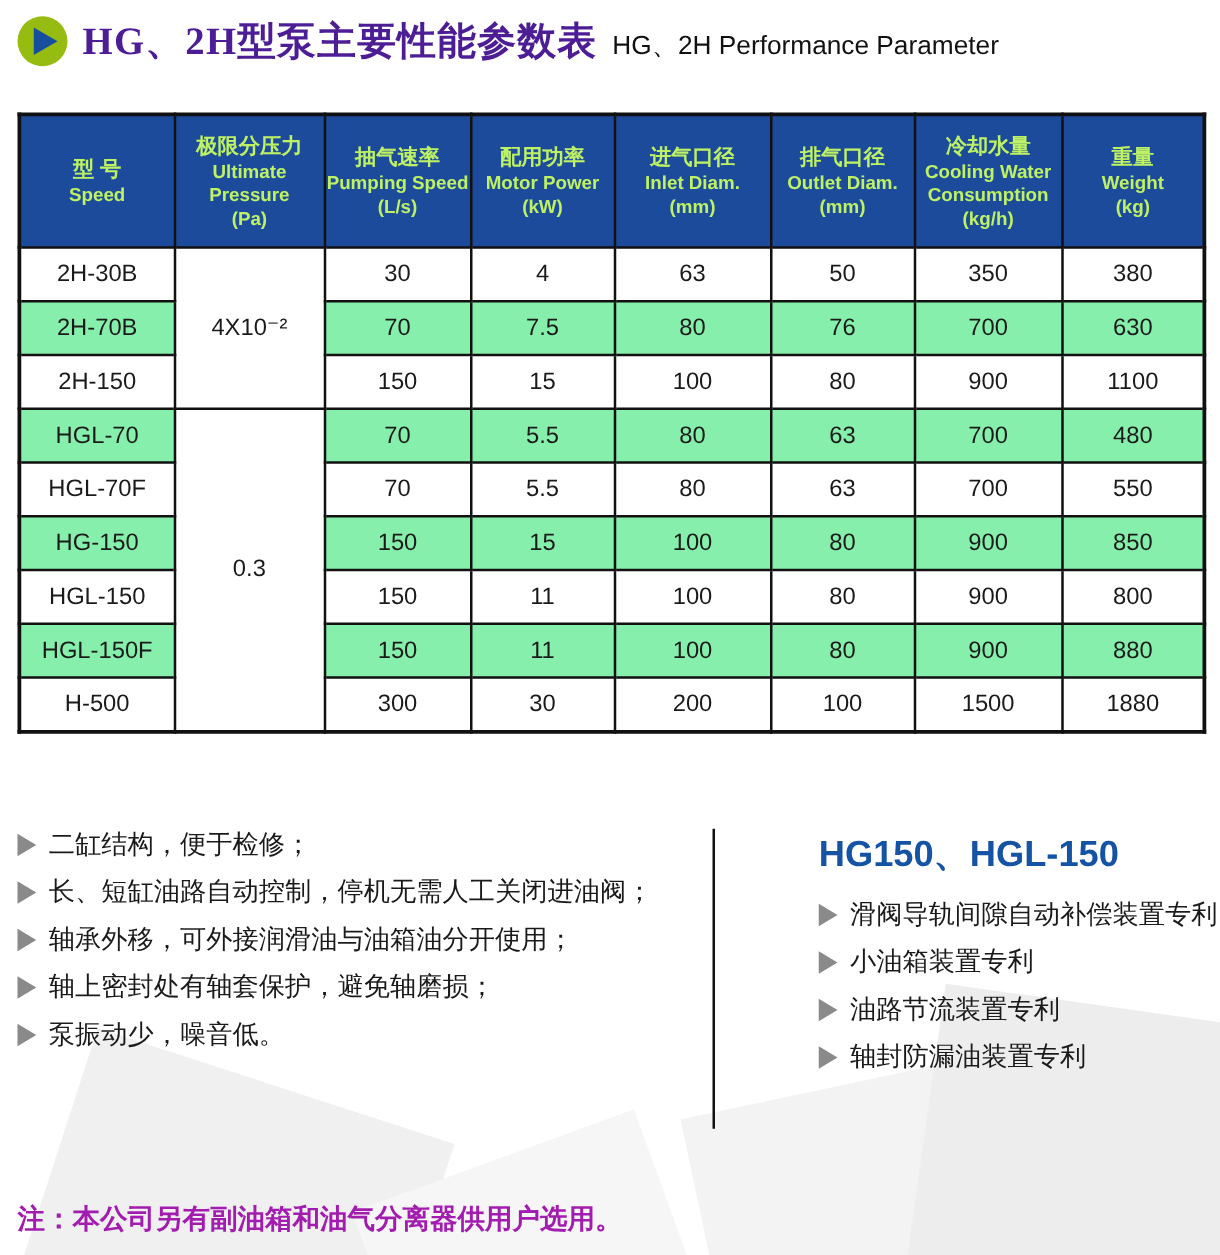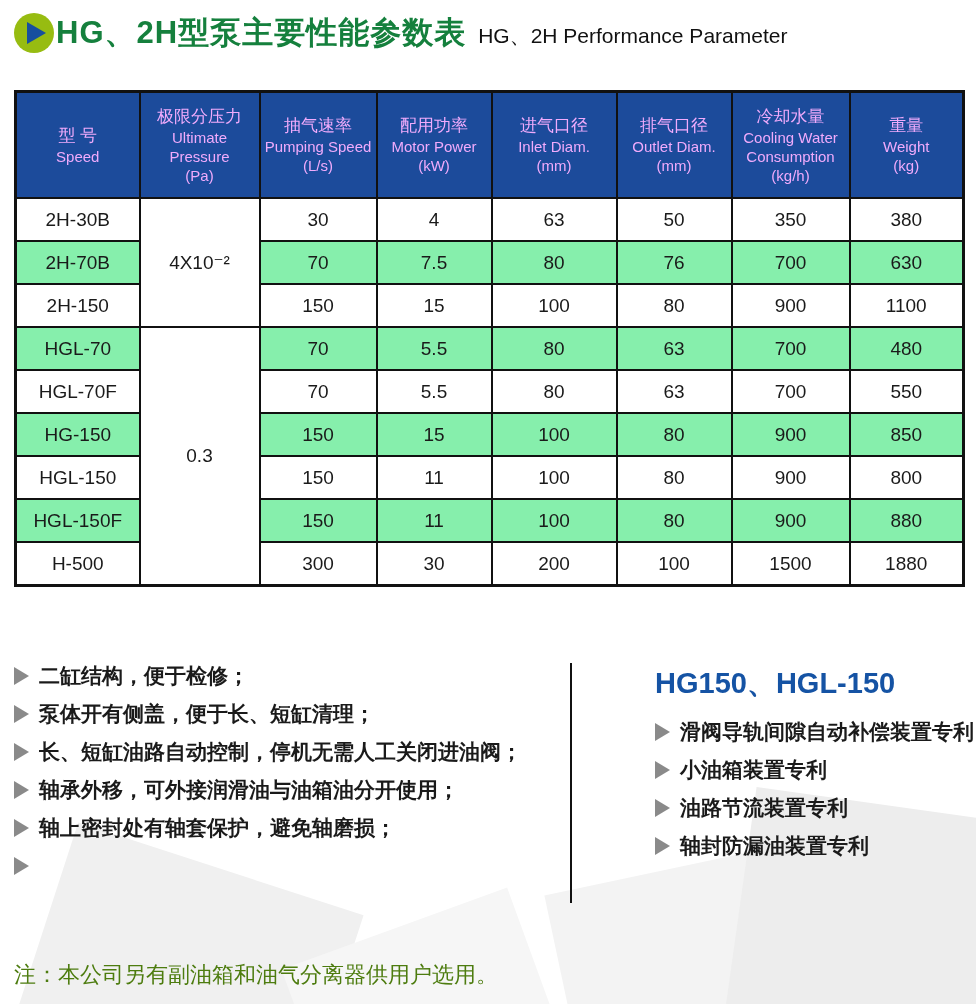--- a/index.html
+++ b/index.html
@@ -13,49 +13,49 @@
   .bg-deco .p1{position:absolute;left:40px;bottom:-60px;width:300px;height:200px;background:#f0f0f0;transform:rotate(18deg);}
   .bg-deco .p2{position:absolute;left:560px;bottom:-40px;width:380px;height:190px;background:#f3f3f3;transform:rotate(-12deg);}
   .bg-deco .p3{position:absolute;left:740px;bottom:-20px;width:260px;height:220px;background:#ededed;transform:rotate(8deg);}
   .bg-deco .p4{position:absolute;left:300px;bottom:-70px;width:240px;height:150px;background:#f6f6f6;transform:rotate(-20deg);}
 
   
   .page-header{position:absolute;left:14px;top:12px;display:flex;align-items:center;}
   .title-icon{width:40px;height:40px;border-radius:50%;background:#97bc11;position:relative;flex:0 0 auto;}
   .title-icon .tri{position:absolute;left:13px;top:9px;width:0;height:0;
     border-top:11px solid transparent;border-bottom:11px solid transparent;border-left:19px solid #164f9e;}
-  .title-zh{font-size:31px;font-weight:bold;color:#15803d;margin-left:2px;letter-spacing:1px;white-space:nowrap;}
+  .title-zh{font-size:31px;font-weight:bold;color:#4c1d95;margin-left:12px;letter-spacing:1px;white-space:nowrap;font-family:Liberation Serif, serif;}
   .title-en{font-size:21px;font-weight:normal;color:#111111;margin-left:12px;white-space:nowrap;padding-top:6px;}
 
   
   table.spec{position:absolute;left:14px;top:90px;border-collapse:collapse;table-layout:fixed;width:948px;
     border:3px solid #111111;}
   table.spec th,table.spec td{border:2px solid #111111;text-align:center;vertical-align:middle;padding:0;}
   table.spec th{
-    background:#1c4b9b;color:#f0abfc;font-weight:normal;height:104px;
+    background:#1c4b9b;color:#bef264;font-weight:bold;height:104px;
   }
   th .h-zh{display:block;font-size:17px;line-height:22px;}
   th .h-en{display:block;font-size:15px;line-height:19px;}
   th .h-unit{display:block;font-size:15px;line-height:19px;}
   table.spec td{font-size:19px;height:41px;background:#ffffff;}
   tr.alt td{background:#86efac;}
   td.pressure-cell{background:#ffffff !important;font-size:19px;}
 
   
   .features{position:absolute;left:0;top:660px;width:976px;}
   .sec-heading{font-size:29px;font-weight:bold;color:#1553a4;white-space:nowrap;margin:0 0 16px 0;}
   .feat-left{position:absolute;left:14px;top:4px;width:540px;}
   .feat-right{position:absolute;left:655px;top:4px;width:330px;}
   .divider{position:absolute;left:570px;top:3px;width:2px;height:240px;background:#111111;}
   ul.feat-list{list-style:none;margin:0;padding:0;}
-  ul.feat-list li{display:flex;align-items:flex-start;margin-bottom:14px;font-size:21px;font-weight:bold;line-height:24px;white-space:nowrap;}
+  ul.feat-list li{display:flex;align-items:flex-start;margin-bottom:14px;font-size:21px;font-weight:normal;line-height:24px;white-space:nowrap;}
   .bullet-tri{flex:0 0 auto;width:0;height:0;margin:3px 10px 0 0;
     border-top:9px solid transparent;border-bottom:9px solid transparent;border-left:15px solid #8a8a8a;}
 
-  .note{position:absolute;left:14px;top:960px;font-size:22px;font-weight:normal;color:#4d7c0f;white-space:nowrap;}
+  .note{position:absolute;left:14px;top:960px;font-size:22px;font-weight:bold;color:#a21caf;white-space:nowrap;}
 </style>
 </head>
 <body>
 
 <div class="bg-deco">
   <div class="p1"></div>
     <div class="p2"></div>
     <div class="p3"></div>
     <div class="p4"></div>
 </div>
@@ -213,36 +213,33 @@
   <div class="divider"></div>
 
   <div class="feat-left">
     <ul class="feat-list">
       <li>
           <span class="bullet-tri"></span>
           <span>二缸结构，便于检修；</span>
         </li>
       <li>
           <span class="bullet-tri"></span>
-          <span>泵体开有侧盖，便于长、短缸清理；</span>
-        </li>
-      <li>
-          <span class="bullet-tri"></span>
           <span>长、短缸油路自动控制，停机无需人工关闭进油阀；</span>
         </li>
       <li>
           <span class="bullet-tri"></span>
           <span>轴承外移，可外接润滑油与油箱油分开使用；</span>
         </li>
       <li>
           <span class="bullet-tri"></span>
           <span>轴上密封处有轴套保护，避免轴磨损；</span>
         </li>
       <li>
           <span class="bullet-tri"></span>
+          <span>泵振动少，噪音低。</span>
         </li>
     </ul>
   </div>
 
   <div class="feat-right">
     <h2 class="sec-heading">HG150、HGL-150</h2>
     <ul class="feat-list">
       <li>
           <span class="bullet-tri"></span>
           <span>滑阀导轨间隙自动补偿装置专利</span>

